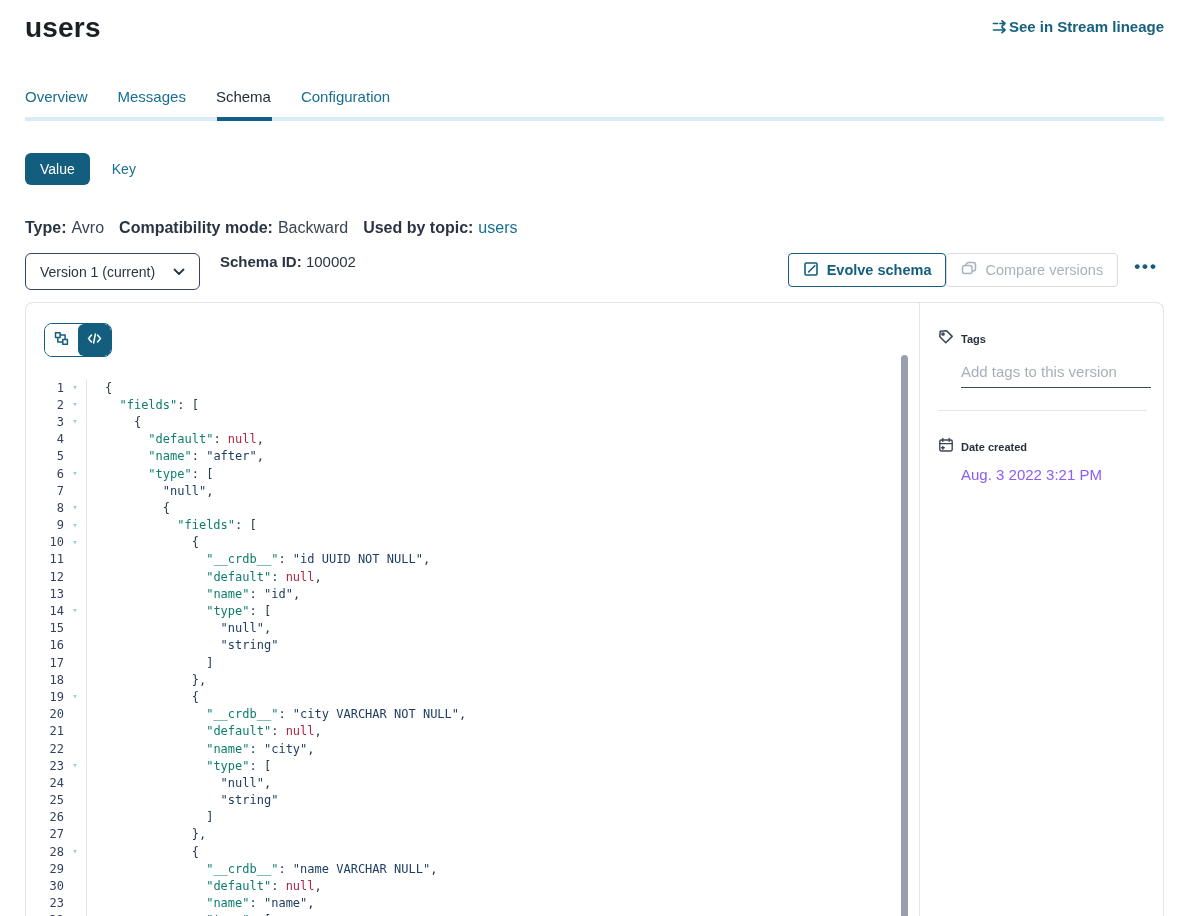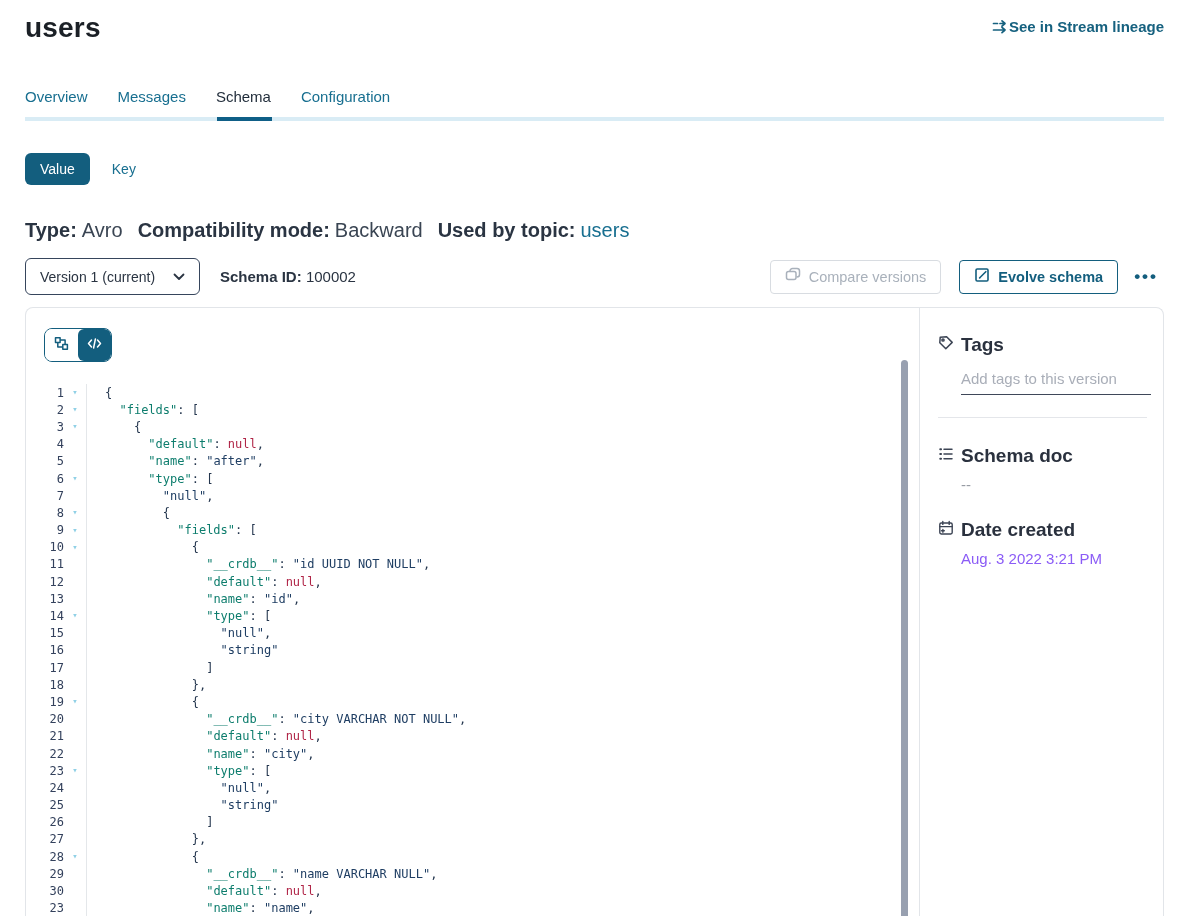--- a/index.html
+++ b/index.html
@@ -25,28 +25,28 @@
   .tab-track { height:4px; background:#D9ECF5; position:relative; }
   .tab-active-bar { position:absolute; left:192px; top:0; width:55px; height:4px; background:#0F5F87; }
 
   
   .vk-row { margin-top:32px; display:flex; align-items:center; }
   .value-btn { background:#135E7E; color:#fff; border:none; border-radius:6px; font-size:14px;
     font-family:inherit; padding:8px 15px; height:32px; cursor:pointer; }
   .key-btn { background:none; border:none; color:#186F90; font-size:14px; font-family:inherit; margin-left:16px; cursor:pointer; }
 
   
-  .meta-row { margin-top:34px; font-size:20px; color:#3A4553; display:flex; align-items:center; }
+  .meta-row { margin-top:34px; font-size:16px; color:#3A4553; display:flex; align-items:center; }
   .meta-row b { color:#2A3442; font-weight:700; }
   .meta-group { margin-right:15px; }
   .meta-group .lbl { margin-right:5px; }
   .topic-link { color:#186F90; cursor:pointer; }
 
   
-  .version-row { margin-top:16px; display:flex; align-items:center; }
+  .version-row { margin-top:16px; display:flex; align-items:flex-start; }
   .version-select { width:175px; height:37px; border:1px solid #36455C; border-radius:6px;
     display:flex; align-items:center; justify-content:space-between; padding:0 14px; font-size:14px; color:#2A3442; cursor:pointer; background:#fff; }
   .version-select svg { display:block; }
   .schema-id { margin-left:20px; font-size:15px; }
   .spacer { flex:1; }
   .btn { display:flex; align-items:center; gap:8px; height:34px; border-radius:4px; background:#fff;
     font-size:14.5px; font-family:inherit; padding:0 14px; cursor:pointer; }
   .btn-disabled { border:1px solid #D8DCE1; color:#A9B1BB; cursor:default; }
   .btn-primary-outline { border:1px solid #135E7E; color:#135E7E; font-weight:600; margin-left:18px; }
   .more-btn { background:none; border:none; color:#135E7E; font-size:17px; font-weight:700; letter-spacing:2px; margin-left:10px; cursor:pointer; padding:4px 6px; }
@@ -70,21 +70,21 @@
   .tk-s { color:#1F3E63; }
   .tk-x { color:#B02547; }
   .tk-p { color:#24364E; }
 
   .scroll-thumb { position:absolute; right:11px; top:52px; bottom:0; width:7px; background:#98A0B0; border-radius:4px 4px 0 0; cursor:pointer; }
 
   
   .sidebar-col { width:244px; border-left:1px solid #E2E5E9; padding:26px 16px 0 18px; }
   .sb-head { display:flex; align-items:center; gap:7px; color:#2A313E; }
   .sb-head svg { color:#3C4454; flex:0 0 auto; }
-  .sb-title { font-size:19px; font-weight:700; }
+  .sb-title { font-size:11px; font-weight:700; }
   .sb-body { margin-left:23px; }
   .tags-input { width:190px; border:none; border-bottom:1px solid #3F4759; outline:none;
     font-size:15px; font-family:inherit; color:#2A3442; padding:6px 0 7px 0; margin-top:8px; background:transparent; }
   .tags-input::placeholder { color:#A9AEB8; }
   .sb-divider { border:none; border-top:1px solid #E4E6EA; margin:22px 0 0 0; }
   .sec-schema-doc { margin-top:27px; }
   .doc-value { margin-top:9px; font-size:15px; color:#979CA4; }
   .sec-date { margin-top:26px; }
   .date-value { margin-top:9px; font-size:15px; color:#8b5cf6; }
 </style>
@@ -142,33 +142,33 @@
           <svg width="12" height="8" viewBox="0 0 12 8" fill="none" stroke="#2A3442" stroke-width="1.8" stroke-linecap="round" stroke-linejoin="round">
             <path d="M1.5 1.5 L6 6 L10.5 1.5"></path>
           </svg>
         </span>
     </div>
     <span class="schema-id">
       <b>Schema ID:</b>
       <span>100002</span>
     </span>
     <span class="spacer"></span>
+    <button class="btn btn-primary-outline">
+      <span><svg width="16" height="16" viewBox="0 0 16 16" fill="none" stroke="#135E7E" stroke-width="1.6" stroke-linejoin="round">
+            <rect x="2" y="2" width="12" height="12" rx="1.2"></rect>
+            <path d="M6 10.5 L12.3 4.2 M6 10.5 L5.6 11 l.5 -.4z"></path>
+          </svg></span>
+      <span>Evolve schema</span>
+    </button>
     <button class="btn btn-disabled">
       <span><svg width="16" height="16" viewBox="0 0 16 16" fill="none" stroke="#A9B1BB" stroke-width="1.5" stroke-linejoin="round">
             <rect x="1.5" y="4.5" width="9.5" height="8" rx="2"></rect>
             <path d="M5 4.5 V4 a2.5 2.5 0 0 1 2.5 -2.5 H12 A2.5 2.5 0 0 1 14.5 4 v3.5 A2.5 2.5 0 0 1 12 10 h-.5"></path>
           </svg></span>
       <span>Compare versions</span>
-    </button>
-    <button class="btn btn-primary-outline">
-      <span><svg width="16" height="16" viewBox="0 0 16 16" fill="none" stroke="#135E7E" stroke-width="1.6" stroke-linejoin="round">
-            <rect x="2" y="2" width="12" height="12" rx="1.2"></rect>
-            <path d="M6 10.5 L12.3 4.2 M6 10.5 L5.6 11 l.5 -.4z"></path>
-          </svg></span>
-      <span>Evolve schema</span>
     </button>
     <button class="more-btn">•••</button>
   </div>
 
   <div class="panel">
 
     <div class="code-col">
       <div class="code-toolbar">
         <span class="view-toggle">
           <span class="vt-btn">
@@ -425,30 +425,20 @@
                 <circle cx="5" cy="5" r="1.1"></circle>
               </svg></span>
           <span class="sb-title">Tags</span>
         </div>
         <div class="sb-body">
           <input class="tags-input" type="text" placeholder="Add tags to this version" style="">
         </div>
         <hr class="sb-divider">
       </div>
 
-      <div class="sb-section sec-schema-doc">
-        <div class="sb-head">
-          <span><svg width="16" height="16" viewBox="0 0 16 16" fill="none" stroke="currentColor" stroke-width="1.5" stroke-linecap="round">
-                <path d="M6 3.2 H14 M6 8 H14 M6 12.8 H14"></path>
-                <path d="M2.2 3.2 h.9 M2.2 8 h.9 M2.2 12.8 h.9" stroke-width="1.9"></path>
-              </svg></span>
-          <span class="sb-title">Schema doc</span>
-        </div>
-        <div class="sb-body doc-value">--</div>
-      </div>
 
       <div class="sb-section sec-date">
         <div class="sb-head">
           <span><svg width="16" height="16" viewBox="0 0 16 16" fill="none" stroke="currentColor" stroke-width="1.4" stroke-linecap="round" stroke-linejoin="round">
                 <rect x="1.8" y="3" width="12.4" height="11" rx="1.4"></rect>
                 <path d="M4.8 1.4 V4.4 M11.2 1.4 V4.4 M1.8 6.6 H14.2"></path>
                 <path d="M4.9 9.4 V12.2 M3.5 10.8 H6.3"></path>
               </svg></span>
           <span class="sb-title">Date created</span>
         </div>

